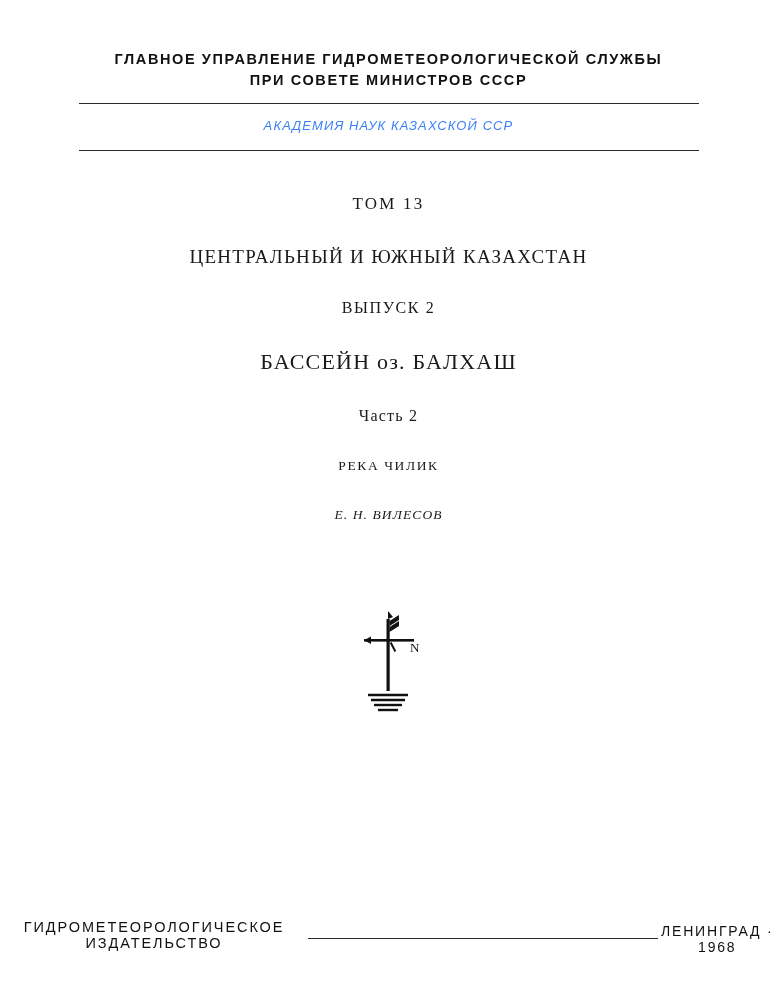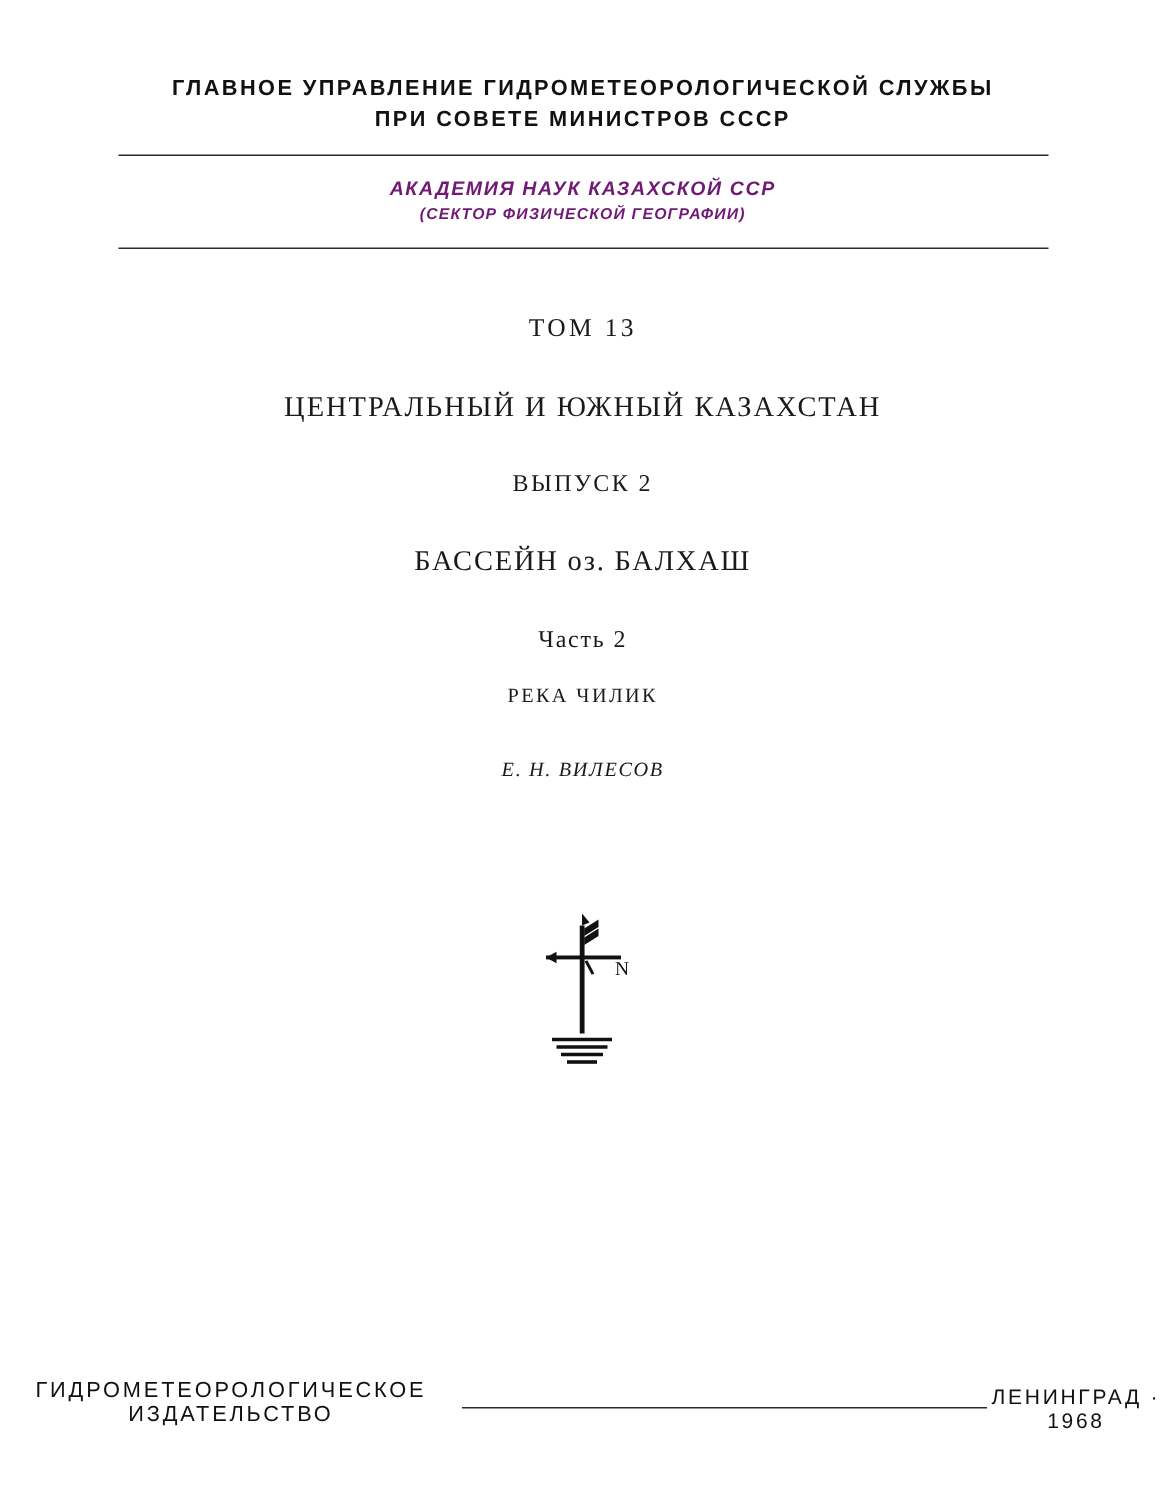--- a/index.html
+++ b/index.html
@@ -46,25 +46,25 @@
     height: 1px;
     background: #2a2a2a;
     margin: 12px 0 0 0;
   }
 
   .academy {
     margin-top: 12px;
     text-align: center;
     font-family: "Liberation Sans", sans-serif;
     font-style: italic;
-    font-weight: bold;
+    font-weight: normal;
     font-size: 13px;
     letter-spacing: 1.1px;
     line-height: 1.5;
-    color: #701a75;
+    color: #3b82f6;
   }
   .academy .sub {
     font-size: 10.5px;
     letter-spacing: 0.8px;
   }
 
   .rule2 {
     width: 620px;
     height: 1px;
     background: #2a2a2a;
@@ -106,31 +106,31 @@
   }
   .issue {
     margin-top: 31px;
     text-align: center;
     font-size: 16px;
     letter-spacing: 1.6px;
   }
   .basin {
     margin-top: 32px;
     text-align: right;
-    font-size: 19px;
+    font-size: 22px;
     letter-spacing: 1.2px;
   }
   .part {
     margin-top: 32px;
     text-align: center;
     font-size: 16px;
     letter-spacing: 1.2px;
   }
   .river {
-    margin-top: 20px;
+    margin-top: 33px;
     text-align: center;
     font-size: 13.5px;
     letter-spacing: 1.6px;
   }
   .author {
     margin-top: 33px;
     text-align: center;
     font-style: italic;
     font-size: 13.5px;
     letter-spacing: 1.1px;
@@ -182,21 +182,20 @@
 
   <div class="ministry">
     <div class="l1">ГЛАВНОЕ УПРАВЛЕНИЕ ГИДРОМЕТЕОРОЛОГИЧЕСКОЙ СЛУЖБЫ</div>
     <div class="l2">ПРИ СОВЕТЕ МИНИСТРОВ СССР</div>
   </div>
 
   <div class="rule"></div>
 
   <div class="academy">
     <div>АКАДЕМИЯ НАУК КАЗАХСКОЙ ССР</div>
-    <div class="sub">(СЕКТОР ФИЗИЧЕСКОЙ ГЕОГРАФИИ)</div>
   </div>
 
   <div class="rule2"></div>
 
 
 
   <div class="vol">ТОМ 13</div>
   <div class="region">ЦЕНТРАЛЬНЫЙ И ЮЖНЫЙ КАЗАХСТАН</div>
   <div class="issue">ВЫПУСК 2</div>
   <div class="basin">БАССЕЙН оз. БАЛХАШ</div>

